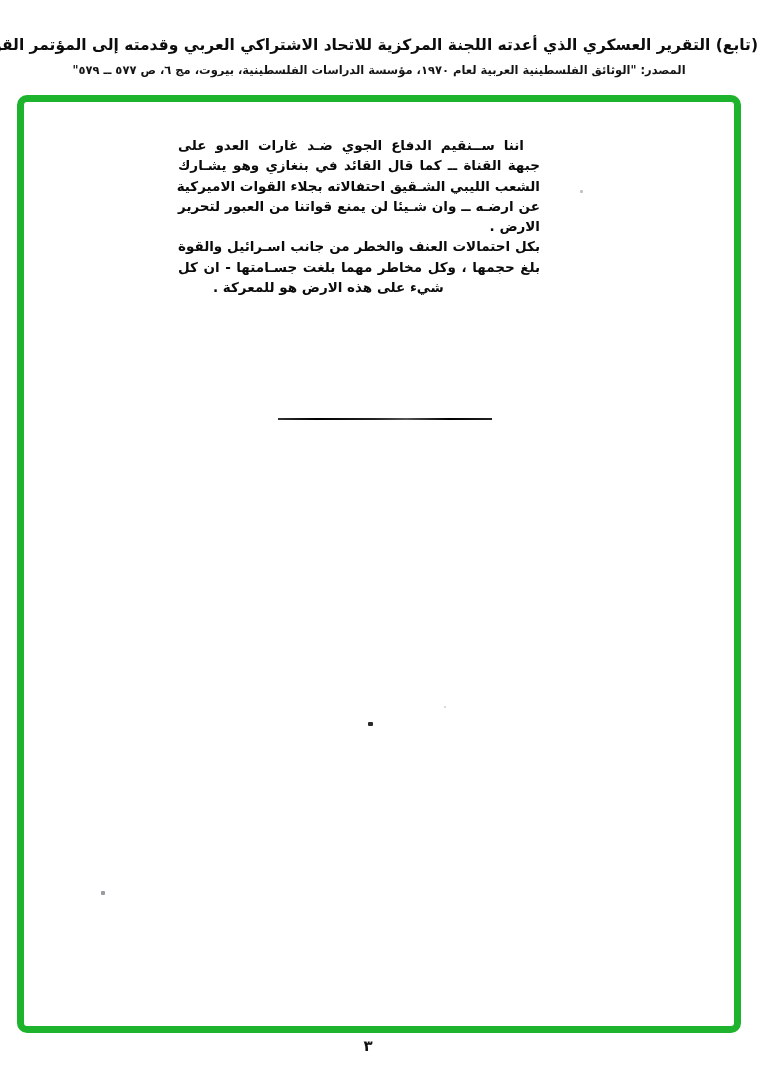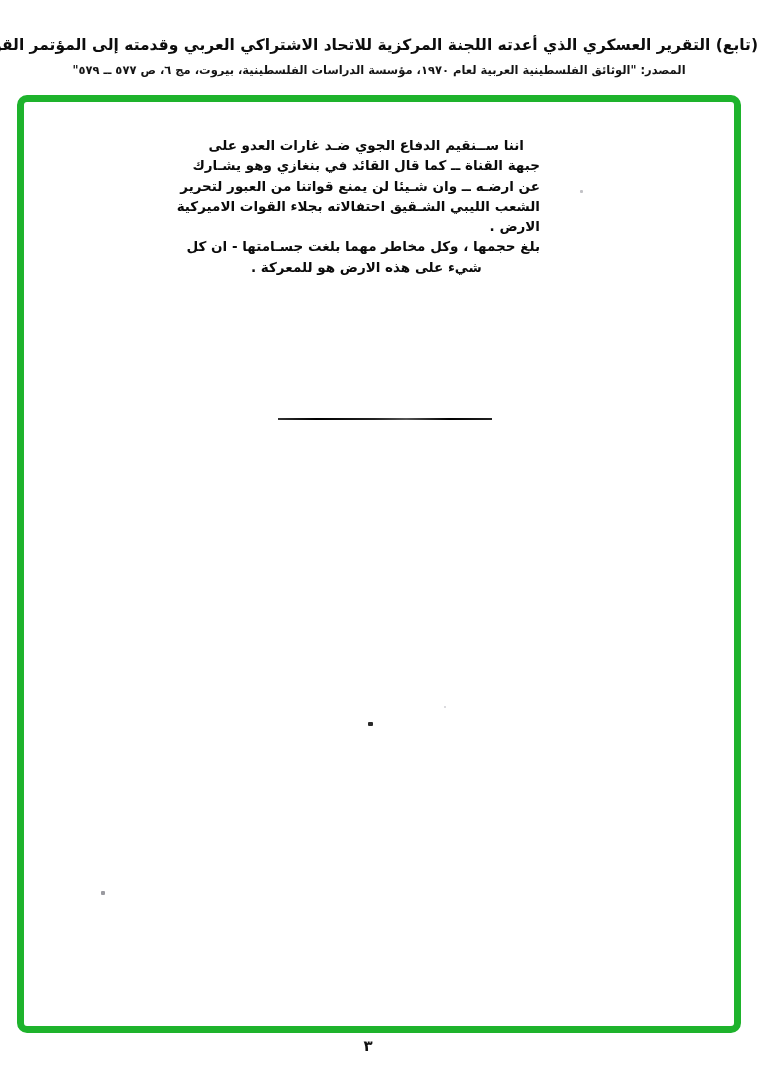--- a/index.html
+++ b/index.html
@@ -54,21 +54,20 @@
     font-size: 13.5px;
     font-weight: bold;
   }
   .t-line {
     text-align: justify;
     text-align-last: justify;
     line-height: 20.3px;
     height: 20.3px;
     white-space: nowrap;
     letter-spacing: 0.2px;
-    margin-left: 38px;
   }
   .t-line.first-line { padding-right: 16px; box-sizing: border-box; }
   .t-line.last-right { text-align: left; text-align-last: right; }
   .t-line.last-left  { text-align: center;  text-align-last: left; padding-left: 35px; box-sizing: border-box; }
   
   .divider {
     position: absolute;
     left: 278px; top: 418px;
     width: 214px; height: 2px;
     background: linear-gradient(90deg, #333 0%, #000 18%, #222 45%, #555 60%, #000 80%, #222 100%);
@@ -98,25 +97,26 @@
 
   <div class="doc-title">(تابع) التقرير العسكري الذي أعدته اللجنة المركزية للاتحاد الاشتراكي العربي وقدمته إلى المؤتمر القومي</div>
   <div class="doc-source">المصدر: "الوثائق الفلسطينية العربية لعام ١٩٧٠، مؤسسة الدراسات الفلسطينية، بيروت، مج ٦، ص ٥٧٧ ــ ٥٧٩"</div>
 
   <div class="doc-frame" style="border-color: rgb(30, 179, 44);"></div>
 
   <div class="text-block">
     <div>
       <div class="t-line first-line">اننا ســنقيم الدفاع الجوي ضـد غارات العدو على</div>
       <div class="t-line">جبهة القناة ــ كما قال القائد في بنغازي وهو يشـارك</div>
+      <div class="t-line">الشعب الليبي الشـقيق احتفالاته بجلاء القوات الاميركية</div>
       <div class="t-line">عن ارضـه ــ وان شـيئا لن يمنع قواتنا من العبور لتحرير</div>
-      <div class="t-line">الشعب الليبي الشـقيق احتفالاته بجلاء القوات الاميركية</div>
       <div class="t-line last-right">الارض .</div>
     </div>
     <div>
+      <div class="t-line">بكل احتمالات العنف والخطر من جانب اسـرائيل والقوة</div>
       <div class="t-line">بلغ حجمها ، وكل مخاطر مهما بلغت جسـامتها - ان كل</div>
       <div class="t-line last-left">شيء على هذه الارض هو للمعركة .</div>
     </div>
   </div>
 
   <div class="divider"></div>
 
   <div class="page-number">٣</div>
 
   <div class="speck s1"></div>

